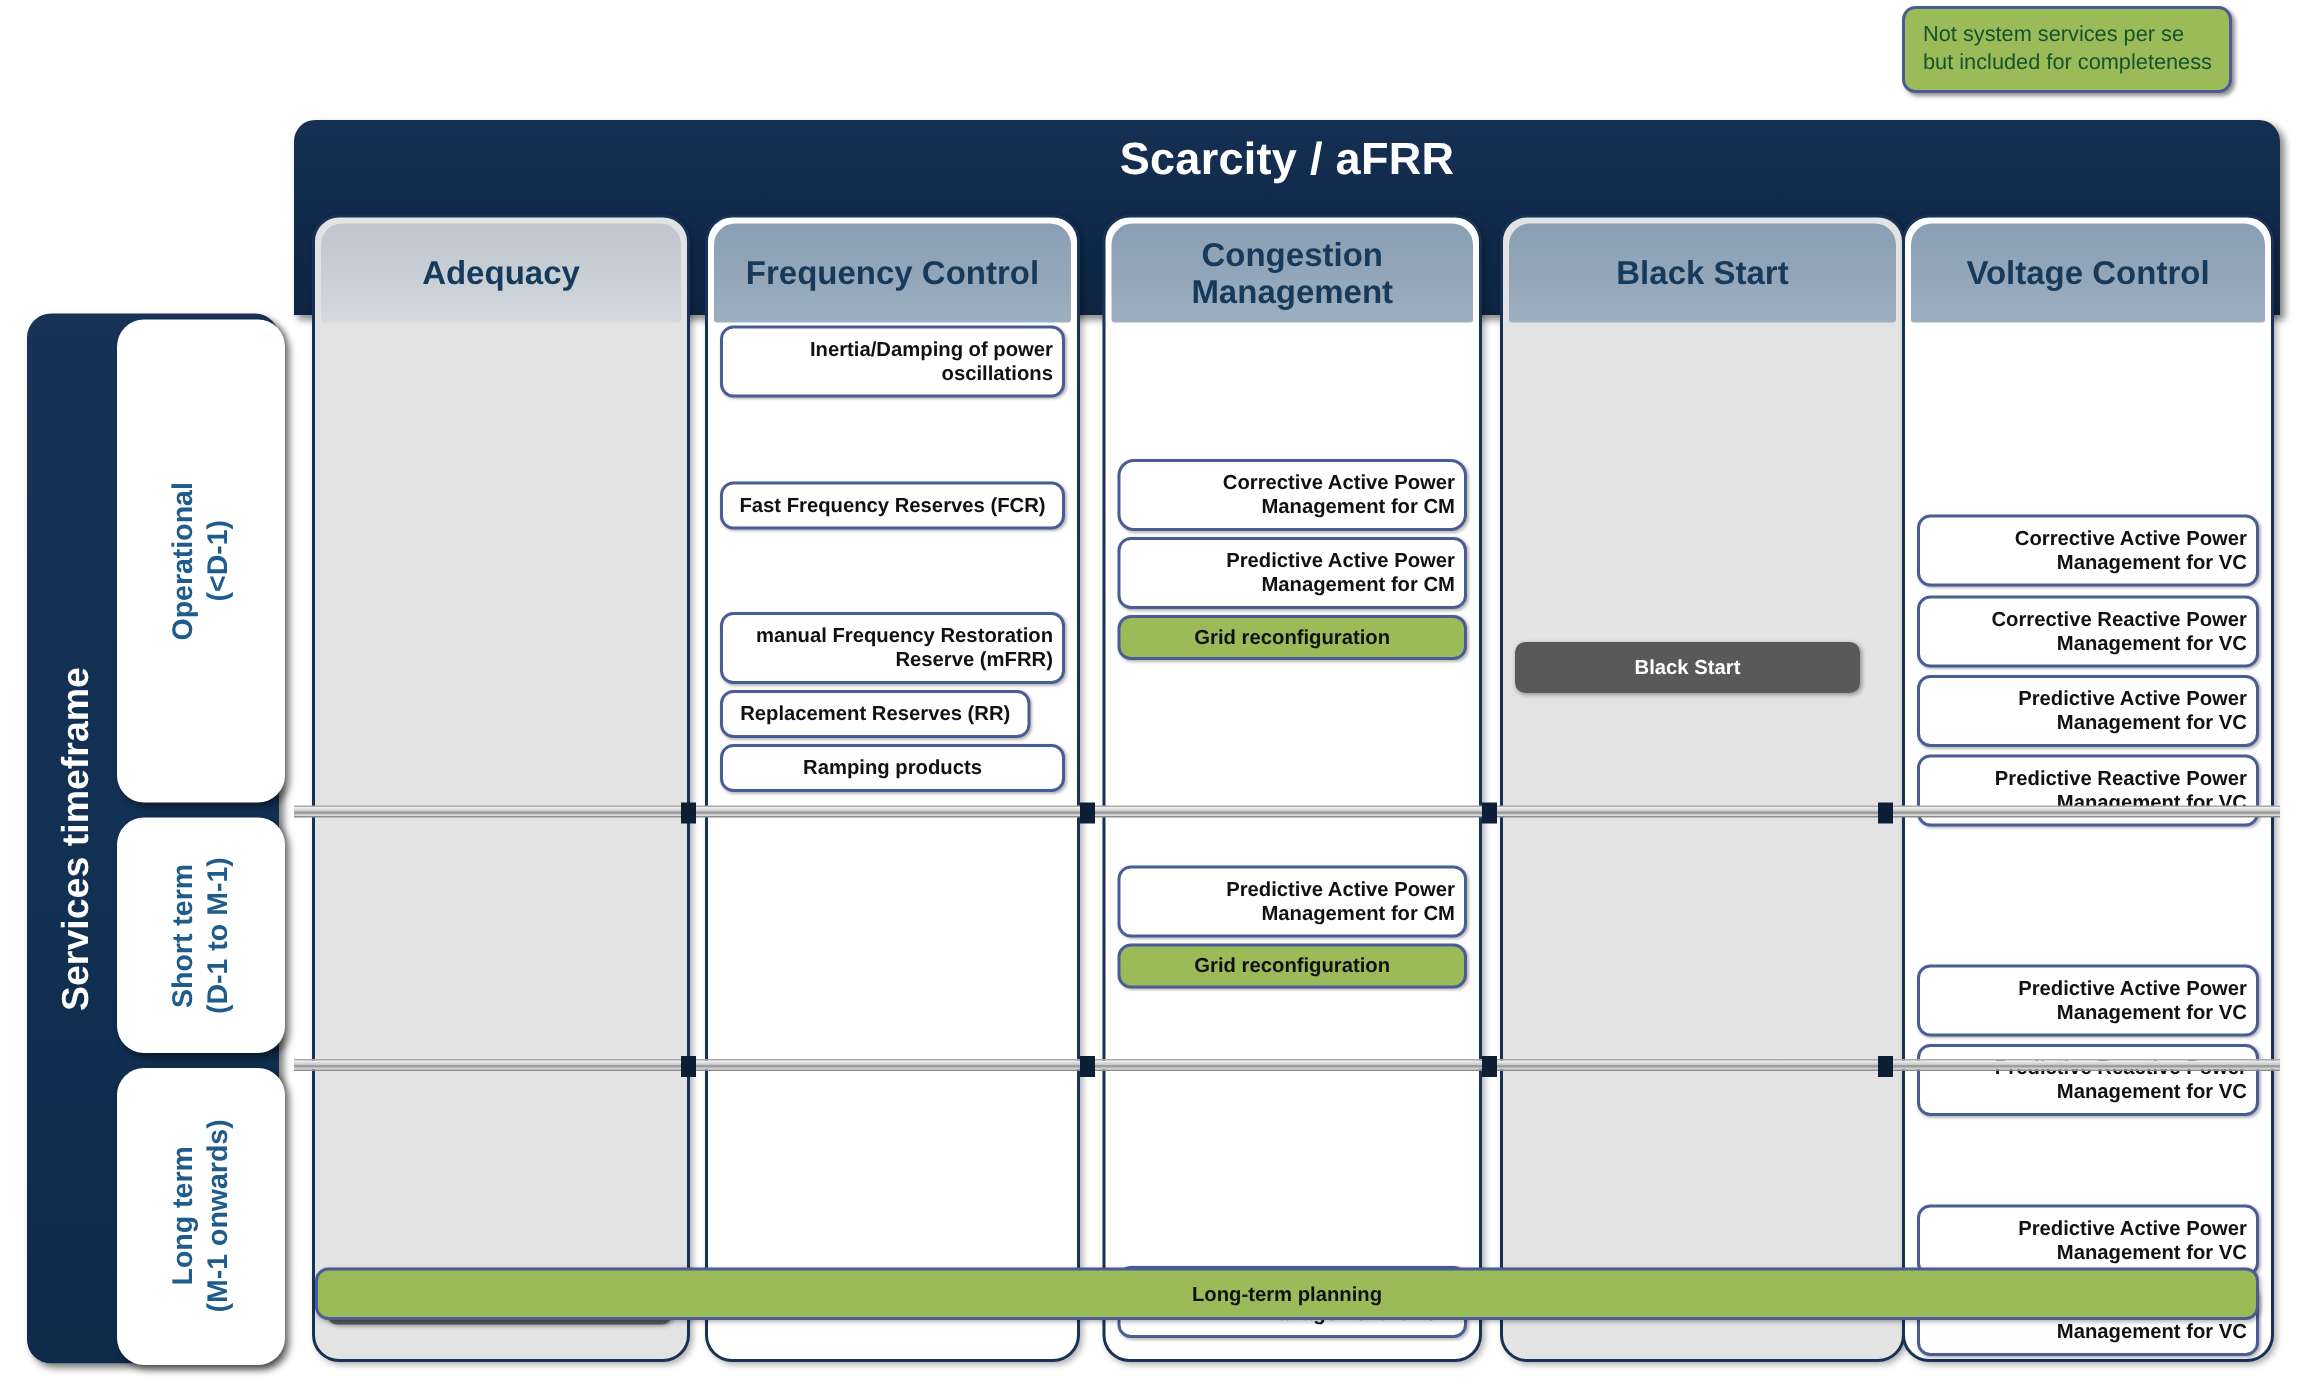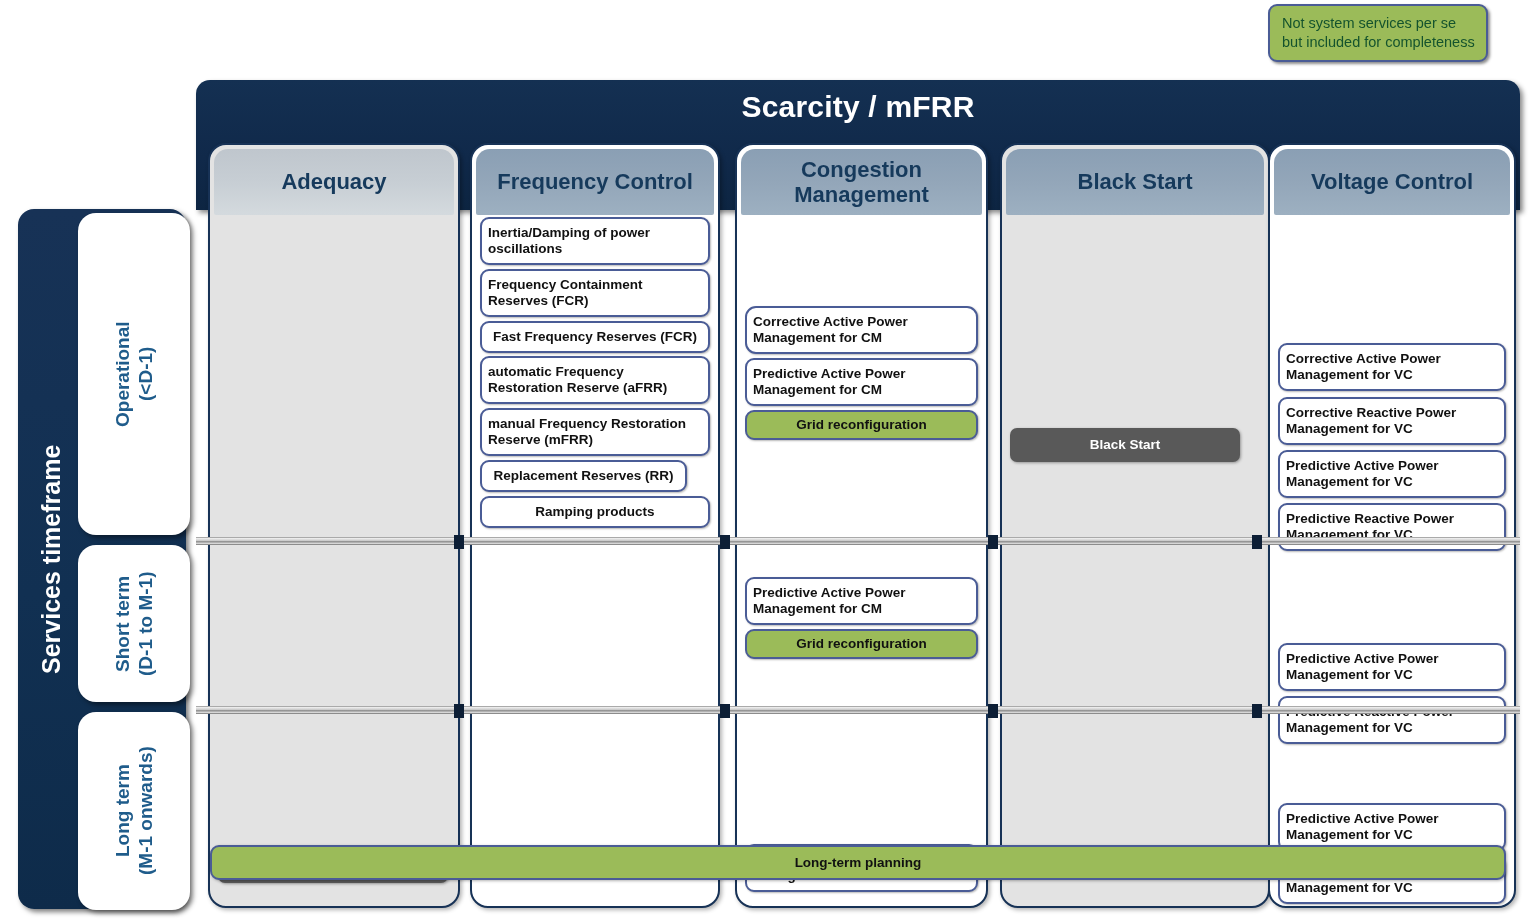--- a/index.html
+++ b/index.html
@@ -179,21 +179,21 @@
   .item {
     position: absolute;
     border: 2px solid #4a5c96;
     border-radius: 9px;
     background: #ffffff;
     color: #111111;
     font-size: 13.5px;
     font-weight: bold;
     line-height: 1.2;
     display: flex; align-items: center; justify-content: center;
-    text-align: left;
+    text-align: right;
     padding: 2px 6px;
     box-shadow: 1px 1px 2px rgba(0,0,0,0.28);
     z-index: 8;
     white-space: pre-line;
   }
   .item.green { background: #9bbb59; }
   .item.gray  {
     background: #595959;
     color: #ffffff;
     border: none;
@@ -220,21 +220,21 @@
 </head>
 <body>
 
 <div id="root">
 
   <div class="note-box">
     <span>Not system services per se but included for completeness</span>
   </div>
 
   <div class="scarcity-panel">
-    <div class="scarcity-title">Scarcity / mFRR</div>
+    <div class="scarcity-title">Scarcity / aFRR</div>
   </div>
 
   <div class="left-rail">
     <div class="left-rail-label">Services timeframe</div>
   </div>
 
   <div class="tf-pill" id="tf-operational">
     <div class="tf-text">Operational
 (&lt;D-1)</div>
   </div>
@@ -253,23 +253,21 @@
     <div class="col-stack">
       <div class="item gray" style="left:4px; top:632px; width:230px; height:34px;">Capacity remuneration</div>
     </div>
   </div>
 
   <div class="col" id="col-frequency">
     <div class="col-body"></div>
     <div class="col-header dark">Frequency Control</div>
     <div class="col-stack">
       <div class="item" style="left:4px; top:0px;   width:230px; height:48px;">Inertia/Damping of power oscillations</div>
-      <div class="item" style="left:4px; top:52px;  width:230px; height:48px;">Frequency Containment Reserves (FCR)</div>
       <div class="item" style="left:4px; top:104px; width:230px; height:32px;">Fast Frequency Reserves (FCR)</div>
-      <div class="item" style="left:4px; top:139px; width:230px; height:48px;">automatic Frequency Restoration Reserve (aFRR)</div>
       <div class="item" style="left:4px; top:191px; width:230px; height:48px;">manual Frequency Restoration Reserve (mFRR)</div>
       <div class="item" style="left:4px; top:243px; width:207px; height:32px;">Replacement Reserves (RR)</div>
       <div class="item" style="left:4px; top:279px; width:230px; height:32px;">Ramping products</div>
     </div>
   </div>
 
   <div class="col" id="col-congestion">
     <div class="col-body"></div>
     <div class="col-header dark">Congestion
 Management</div>

